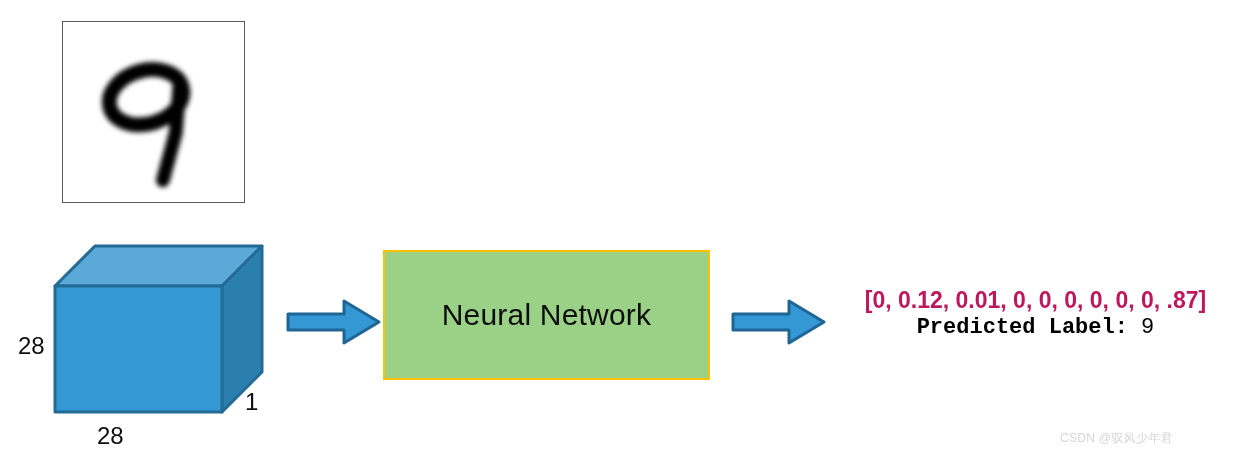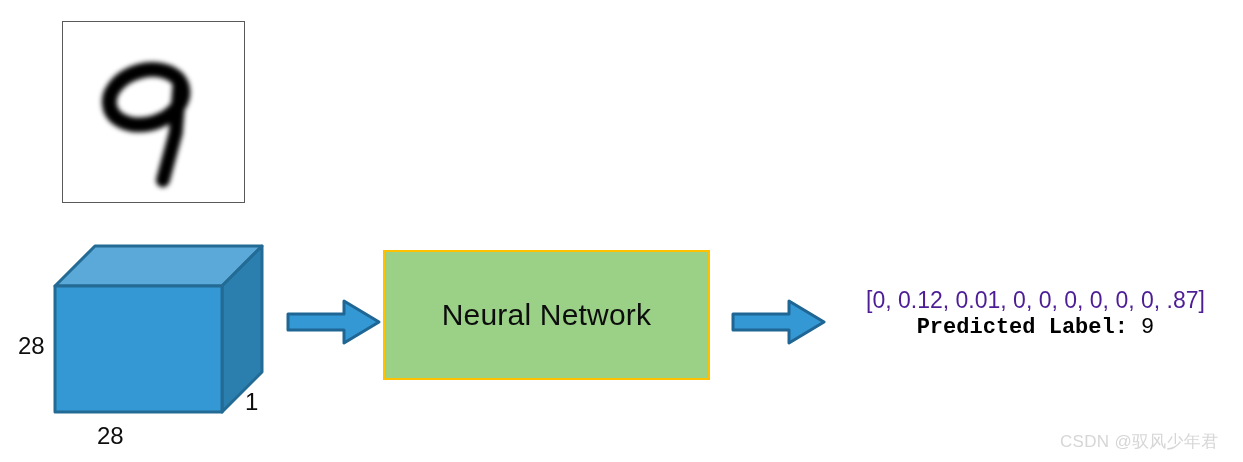--- a/index.html
+++ b/index.html
@@ -99,22 +99,22 @@
     font-family: "Liberation Sans", sans-serif;
     font-size: 22px;
     font-weight: 700;
     color: #000000;
     line-height: 26px;
     white-space: nowrap;
   }
   #output-probs {
     font-family: "Liberation Sans", sans-serif;
     font-size: 23px;
-    font-weight: 400;
-    color: #4c1d95;
+    font-weight: 700;
+    color: #be185d;
     line-height: 28px;
     white-space: nowrap;
   }
   #output-predicted-line {
     font-family: Liberation Mono, monospace;
     font-size: 22px;
     line-height: 28px;
     white-space: nowrap;
     color: #000000;
   }
@@ -124,21 +124,21 @@
   #output-predicted-value {
     font-weight: 400;
   }
 
   
   #watermark {
     position: absolute;
     left: 1060px;
     top: 430px;
     font-family: "Liberation Sans", sans-serif;
-    font-size: 17px;
+    font-size: 12px;
     font-weight: 400;
     color: #d6d6d6;
     white-space: nowrap;
     letter-spacing: 0.3px;
   }
 </style>
 </head>
 <body>
 
 <div id="mnist-frame">

